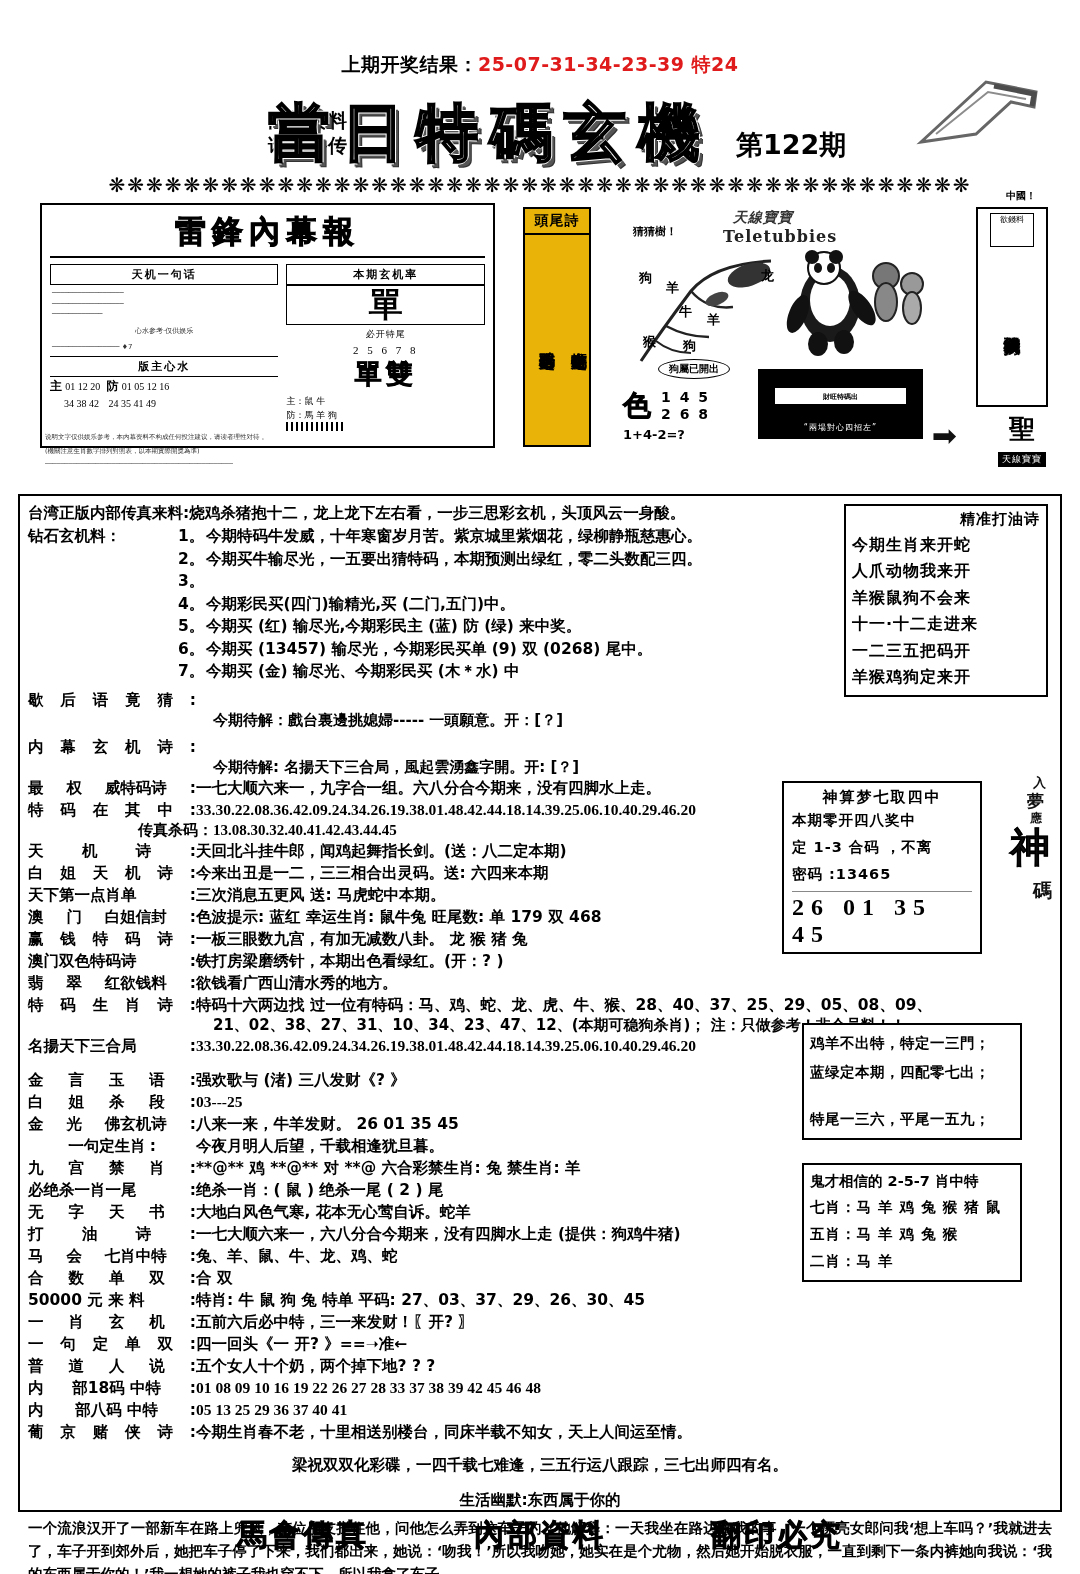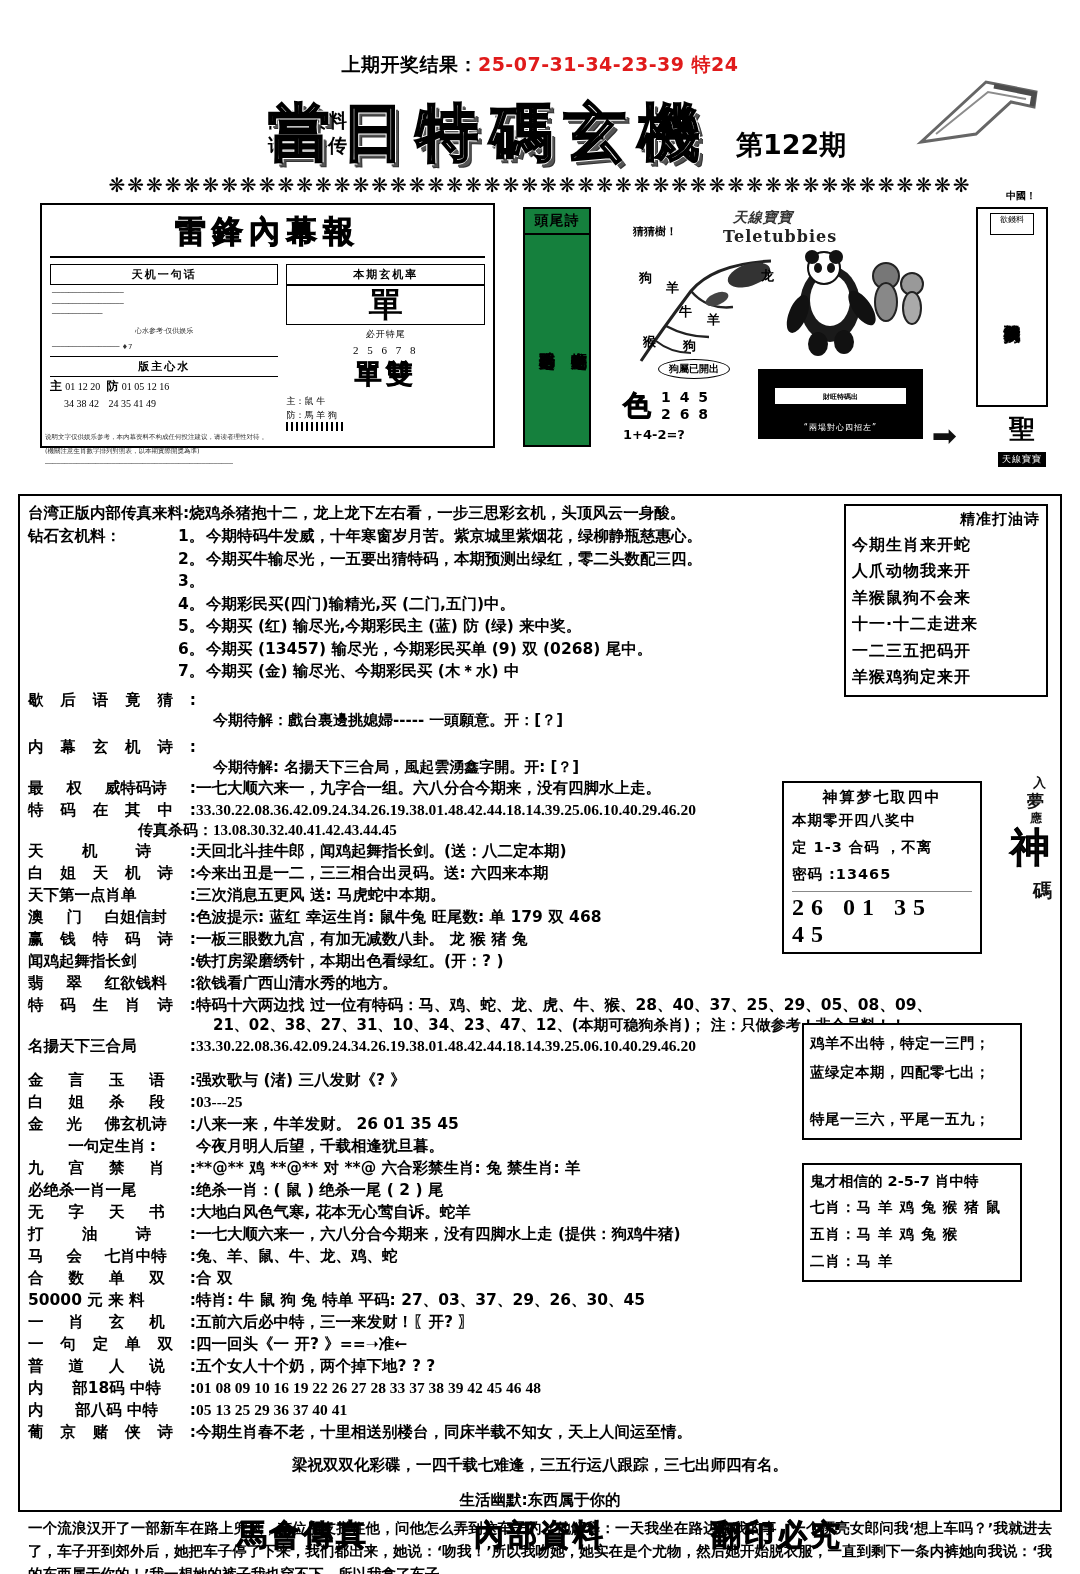--- a/index.html
+++ b/index.html
@@ -111,21 +111,21 @@
   .zhu-fang { font-size:10px; line-height:1.6; }
   .zhu-fang b { font-size:12px; }
   .footnote { font-size:6.5px; line-height:1.45; color:#333; padding:2px 3px; }
   .barcode { display:flex; gap:3px; align-items:flex-end; height:9px; }
   .barcode i { display:block; width:2px; background:#000; height:100%; }
 
   
   .poem-box {
     position:absolute; left:505px; top:8px;
     width:68px; height:240px;
-    border:2.5px solid #000; background:#15803d;
+    border:2.5px solid #000; background:#eab308;
     display:flex; flex-direction:column;
   }
   .poem-hdr {
     font-size:14px; font-weight:bold; text-align:center;
     border-bottom:2.5px solid #000; padding:3px 0;
     font-family:"DejaVu Serif", serif; letter-spacing:1px;
   }
   .poem-cols { flex:1; display:flex; }
   .poem-col {
     flex:1; writing-mode:vertical-rl; text-orientation:upright;
@@ -185,21 +185,21 @@
     position:absolute; left:0; right:0; bottom:4px; text-align:center;
     color:#fff; font-size:8px; letter-spacing:1px;
   }
 
   
   .right-tag {
     position:absolute; right:14px; top:8px; width:72px; height:200px;
     border:2px solid #000; background:#fff; text-align:center;
   }
   .right-tag .seal {
-    margin:4px auto 2px; width:44px; height:22px;
+    margin:4px auto 2px; width:44px; height:34px;
     border:1px solid #000; font-size:8px; line-height:10px; padding-top:1px;
   }
   .right-tag .vtxt {
     writing-mode:vertical-rl; text-orientation:upright;
     font-size:17px; font-weight:bold; line-height:1.35;
     margin:2px auto; height:150px;
     font-family:"DejaVu Serif", serif;
   }
   .cn-mark { position:absolute; right:26px; top:-10px; font-size:10px; font-weight:bold; }
   .arrow-sw { position:absolute; right:105px; bottom:18px; font-size:30px; color:#111; }
@@ -569,21 +569,21 @@
           <span>钱</span>
           <span>特</span>
           <span>码</span>
           <span>诗</span>
           <span>:</span>
         </div>
       <div class="val">一板三眼数九宫，有加无减数八卦。 龙 猴 猪 兔</div>
     </div>
     <div class="row">
       <div class="lead-w">
-          <span>闻鸡起舞指长剑</span>
+          <span>澳门双色特码诗</span>
           <span>:</span>
         </div>
       <div class="val">铁打房梁磨绣针，本期出色看绿红。(开：? )</div>
     </div>
     <div class="row">
       <div class="lead-w">
           <span>翡</span>
           <span>翠</span>
           <span>红欲钱料</span>
           <span>:</span>

